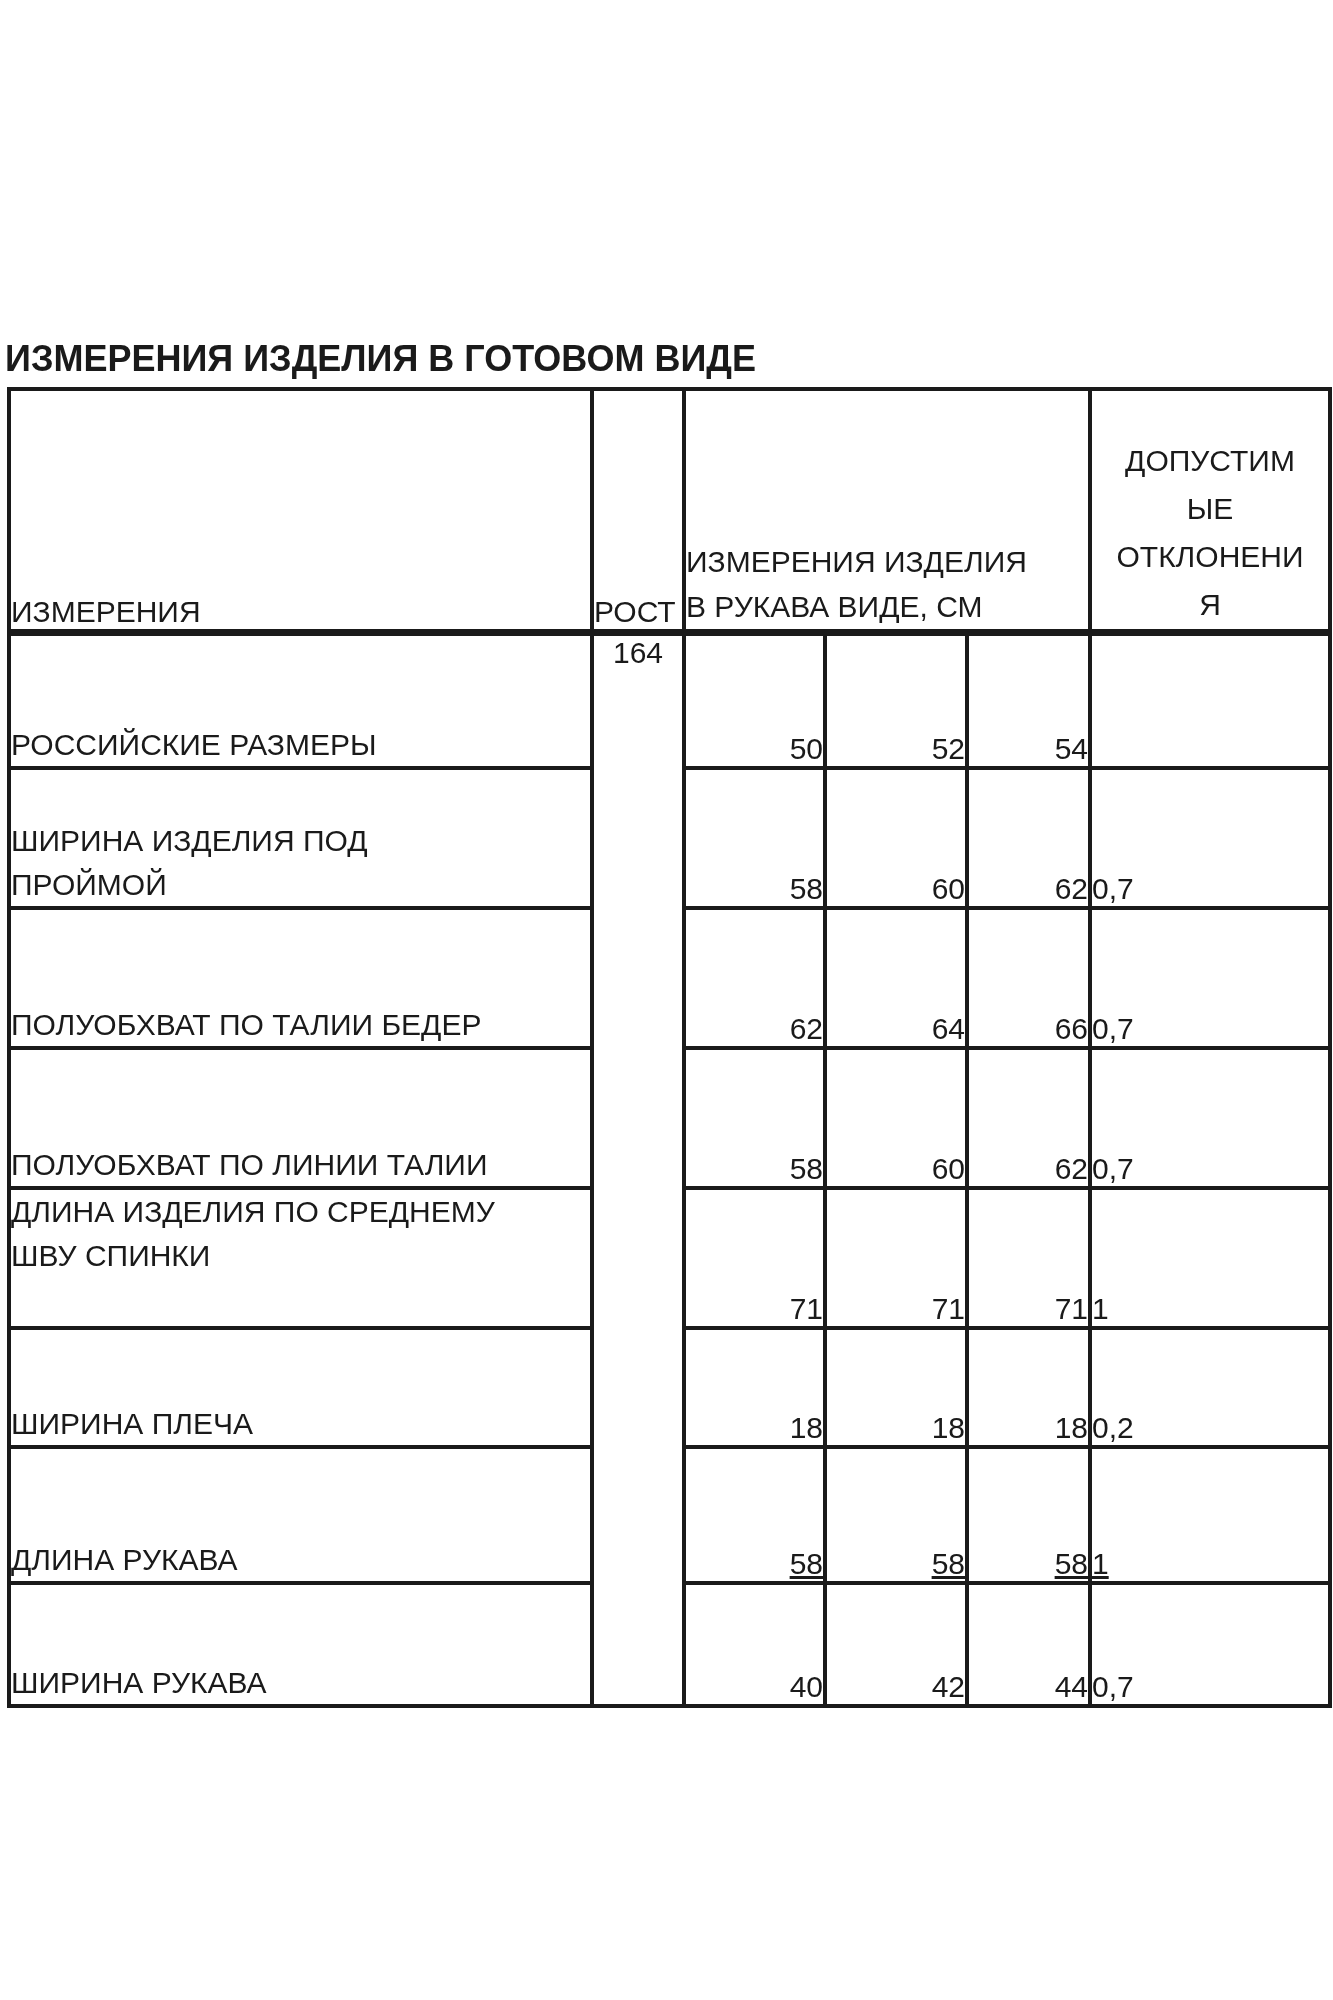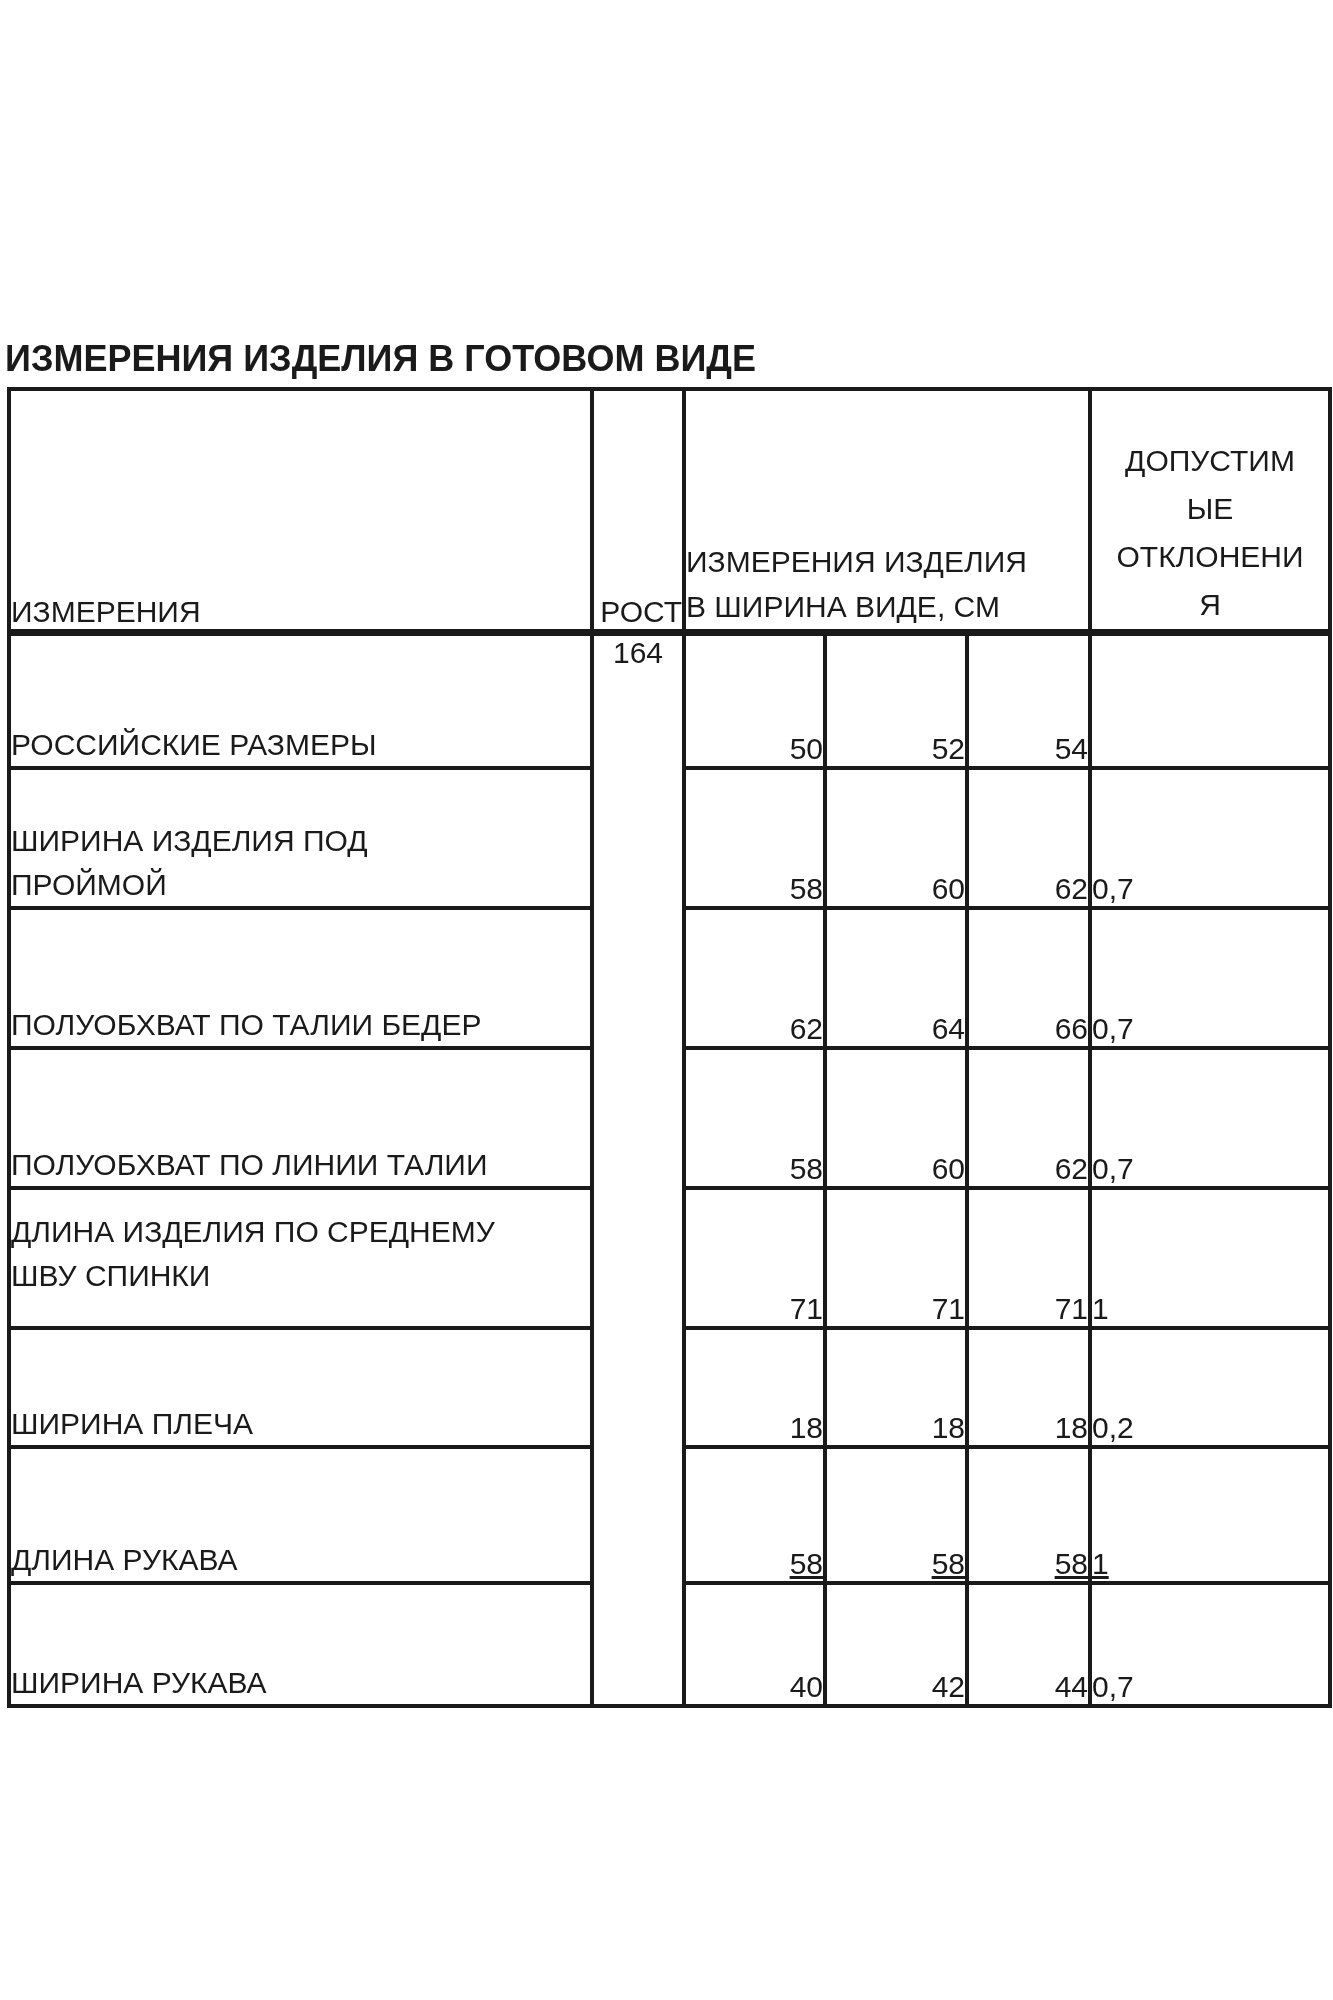--- a/index.html
+++ b/index.html
@@ -48,21 +48,21 @@
   tr.r7 { height: 136px; text-decoration: underline; }
   tr.r8 { height: 123px; }
 
   td.h-meas {
     vertical-align: bottom;
     text-align: left;
     padding-bottom: 12px;
   }
   td.h-rost {
     vertical-align: bottom;
-    text-align: right;
+    text-align: left;
     padding: 0 1px 12px 1px;
   }
   td.h-span {
     vertical-align: bottom;
     text-align: left;
     padding: 0 8px 10px 16px;
   }
   .h-span-inner {
     display: inline-block;
     max-width: 362px;
@@ -82,21 +82,20 @@
   }
   td.lbl {
     vertical-align: bottom;
     text-align: left;
     padding: 0 6px 14px 6px;
     line-height: 1.45;
   }
   .lbl-inner {
     display: inline-block;
     max-width: 505px;
-    margin-top: 20px;
   }
   td.lbl-top {
     vertical-align: top;
     padding-top: 8px;
     padding-bottom: 0;
   }
   td.pb-lg { padding-bottom: 22px; }
   td.rost-cell {
     vertical-align: top;
     text-align: center;
@@ -126,21 +125,21 @@
     <col style="width:142px">
     <col style="width:123px">
     <col style="width:240px">
   </colgroup>
 
   <tbody>
       <tr class="header-row">
     <td class="h-meas">ИЗМЕРЕНИЯ</td>
     <td class="h-rost">РОСТ</td>
     <td class="h-span" colspan="3">
-      <span class="h-span-inner">ИЗМЕРЕНИЯ ИЗДЕЛИЯ В ШИРИНА ВИДЕ, СМ</span>
+      <span class="h-span-inner">ИЗМЕРЕНИЯ ИЗДЕЛИЯ В РУКАВА ВИДЕ, СМ</span>
     </td>
     <td class="h-tol">
       <div class="h-tol-inner">ДОПУСТИМЫЕ ОТКЛОНЕНИЯ</div>
     </td>
   </tr>
 
   <tr class="r1">
     <td class="lbl"><span class="lbl-inner">РОССИЙСКИЕ РАЗМЕРЫ</span></td>
     <td class="rost-cell" rowspan="8">164</td>
     <td class="num">50</td>

